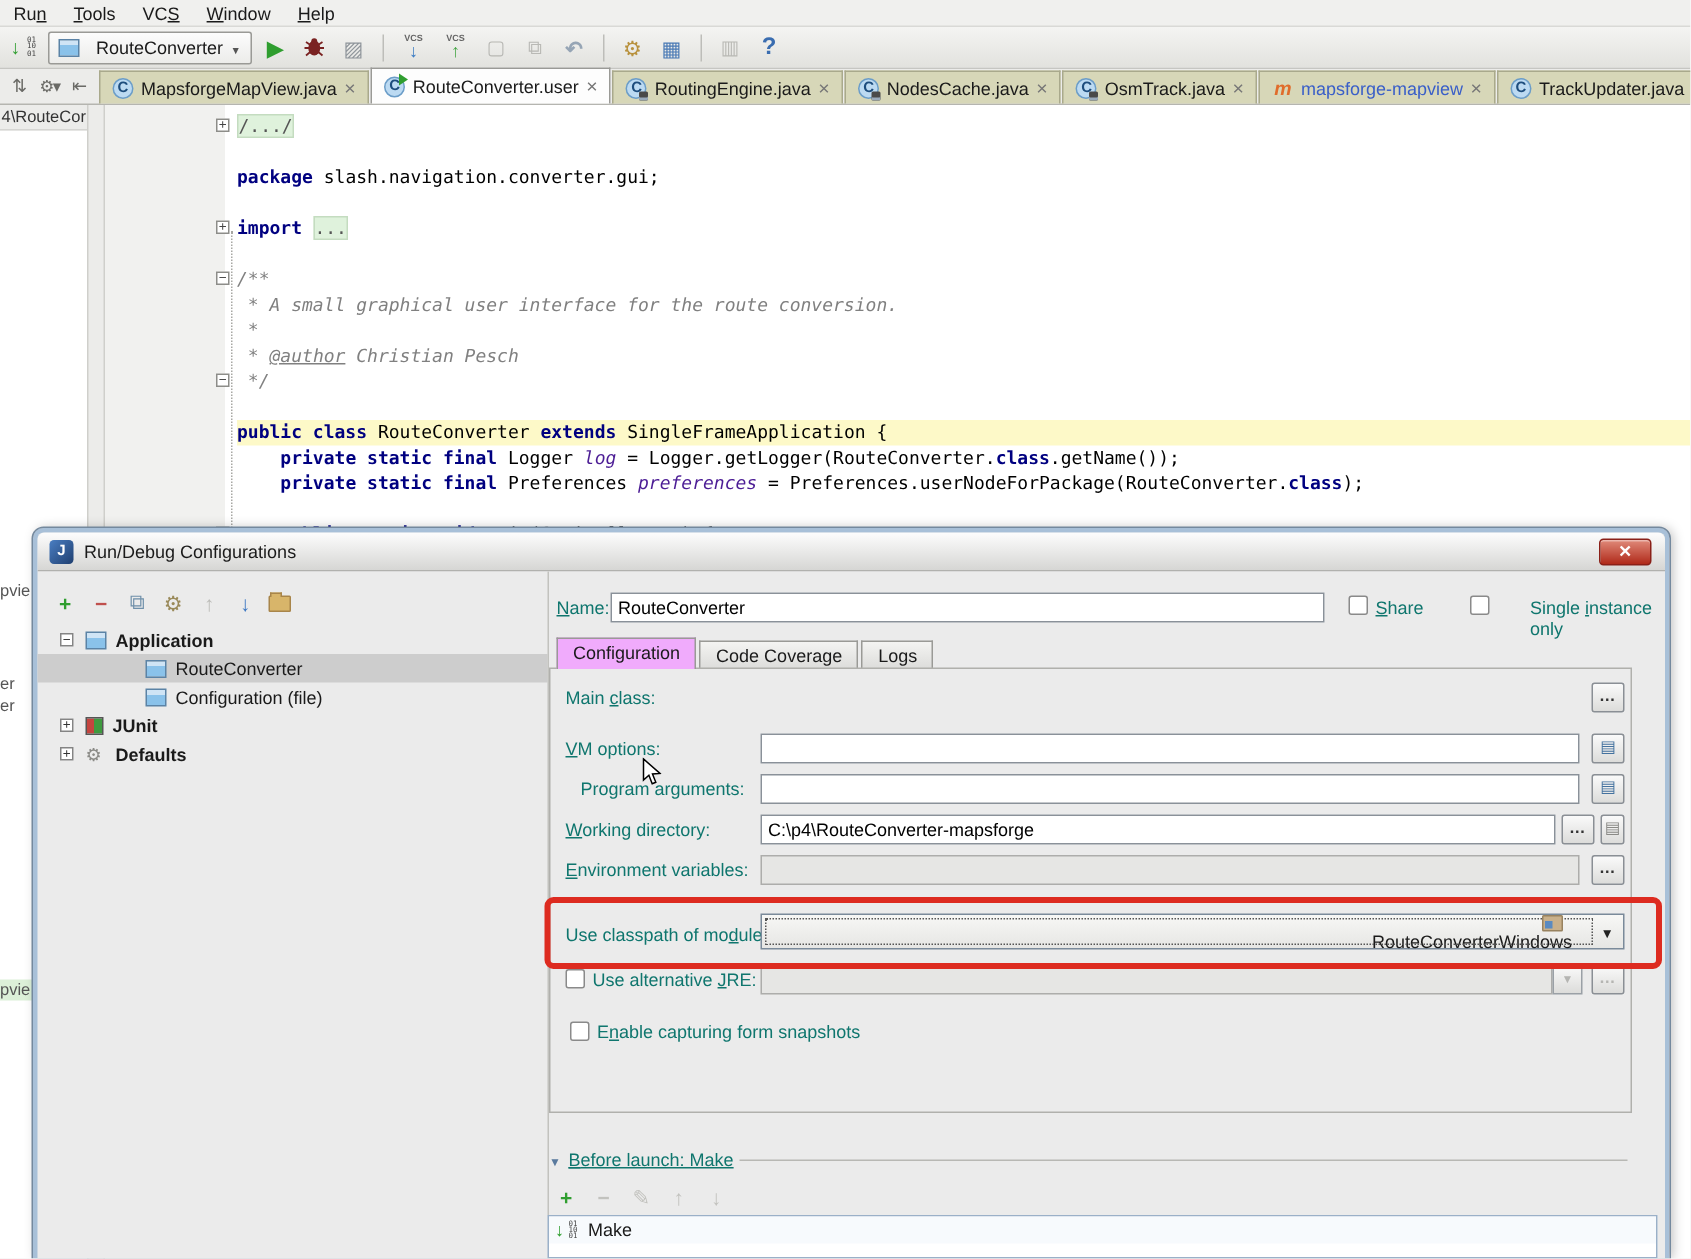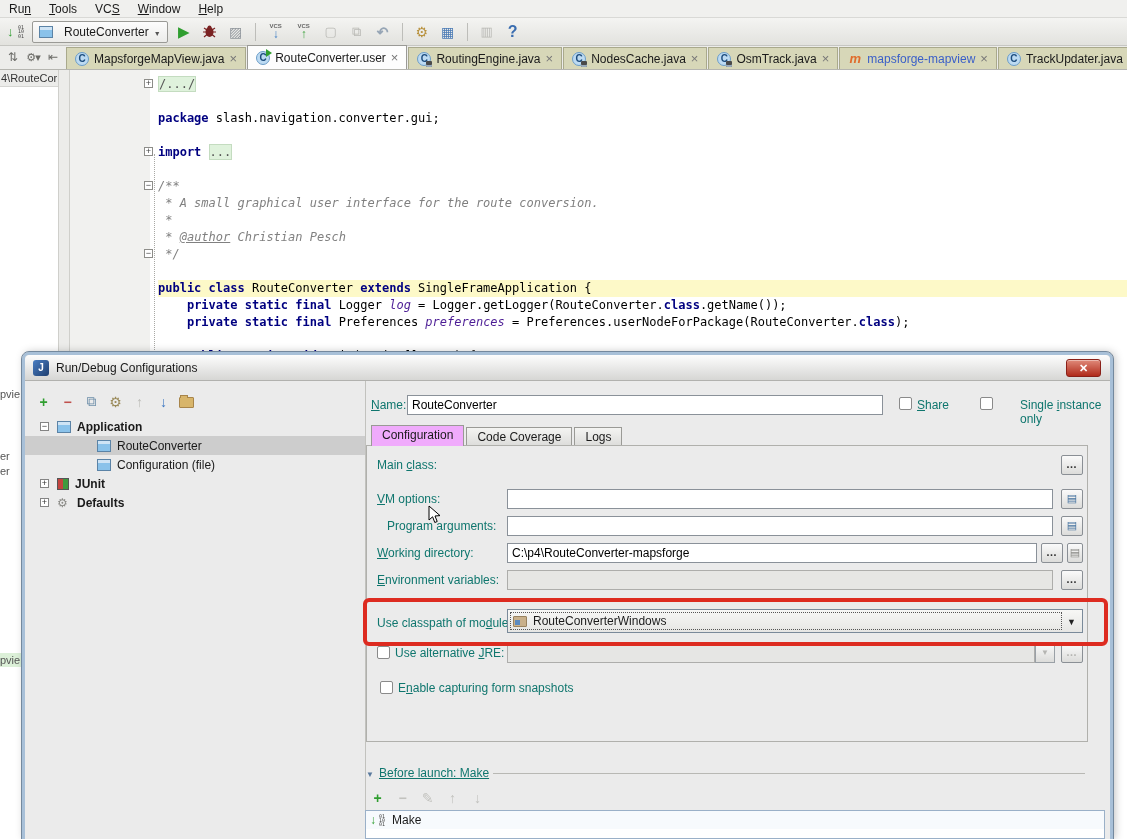--- a/index.html
+++ b/index.html
@@ -114,21 +114,21 @@
   .btn { position:absolute; width:22px; height:20px; border:1px solid #8a8f95; border-radius:2px; background:linear-gradient(#fafafa,#dcdcda); font-size:11px; text-align:center; line-height:17px; color:#333; }
   .btn.ell::before { content:"…"; font-weight:bold; letter-spacing:1px; }
   .btn.expand::before { content:"▤"; color:#44729f; }
   .btn.macro { width:16px; }
   .btn.macro::before { content:"▤"; color:#8a8a86; }
   .btn.dis::before { color:#b5b5b2; }
   .dtabs { position:absolute; display:flex; align-items:flex-end; }
   .dtab { height:19px; padding:2px 10px 0; border:1px solid #9a9a96; border-bottom:none; background:linear-gradient(#f4f4f2,#dcdcda); margin-right:2px; font-size:12px; }
   .dtab.sel { height:21px; background:#f0abfc; position:relative; z-index:2; }
   .groupbox { position:absolute; border:1px solid #b0b0ac; }
-  .combo { position:absolute; border:1px solid #7a8a9a; background:linear-gradient(#f7f7f5,#e6e6e4); display:flex; align-items:center; padding:0 34px 0 5px; }
+  .combo { position:absolute; border:1px solid #7a8a9a; background:linear-gradient(#f7f7f5,#e6e6e4); display:flex; align-items:flex-end; padding:0 34px 0 5px;flex-direction:column; }
   .combo .focusring { position:absolute; left:2px; top:2px; right:20px; bottom:2px; border:1px dotted #555; }
   .combo .carr { position:absolute; right:6px; top:50%; margin-top:-4px; font-size:9px; color:#222; }
   .combo .carr::before { content:"▼"; }
   .ic-module { width:14px; height:11px; background:#c9b08a; border:1px solid #98825f; border-radius:1px; position:relative; margin-right:6px; flex:none; }
   .ic-module::after { content:""; position:absolute; left:1px; bottom:1px; width:5px; height:5px; background:#5a8ac0; }
   .drop-btn { position:absolute; width:20px; height:20px; border:1px solid #9aa0a6; background:linear-gradient(#fafafa,#dcdcda); text-align:center; line-height:18px; font-size:8px; color:#b5b5b2; }
   .drop-btn::before { content:"▼"; }
   .red-rect { position:absolute; border:4px solid #dd2b20; border-radius:6px; pointer-events:none; z-index:30; }
   .bl-sep { position:absolute; height:1px; background:#b8b8b4; }
   .bl-arrow { position:absolute; font-size:8px; color:#5a7a9e; }

